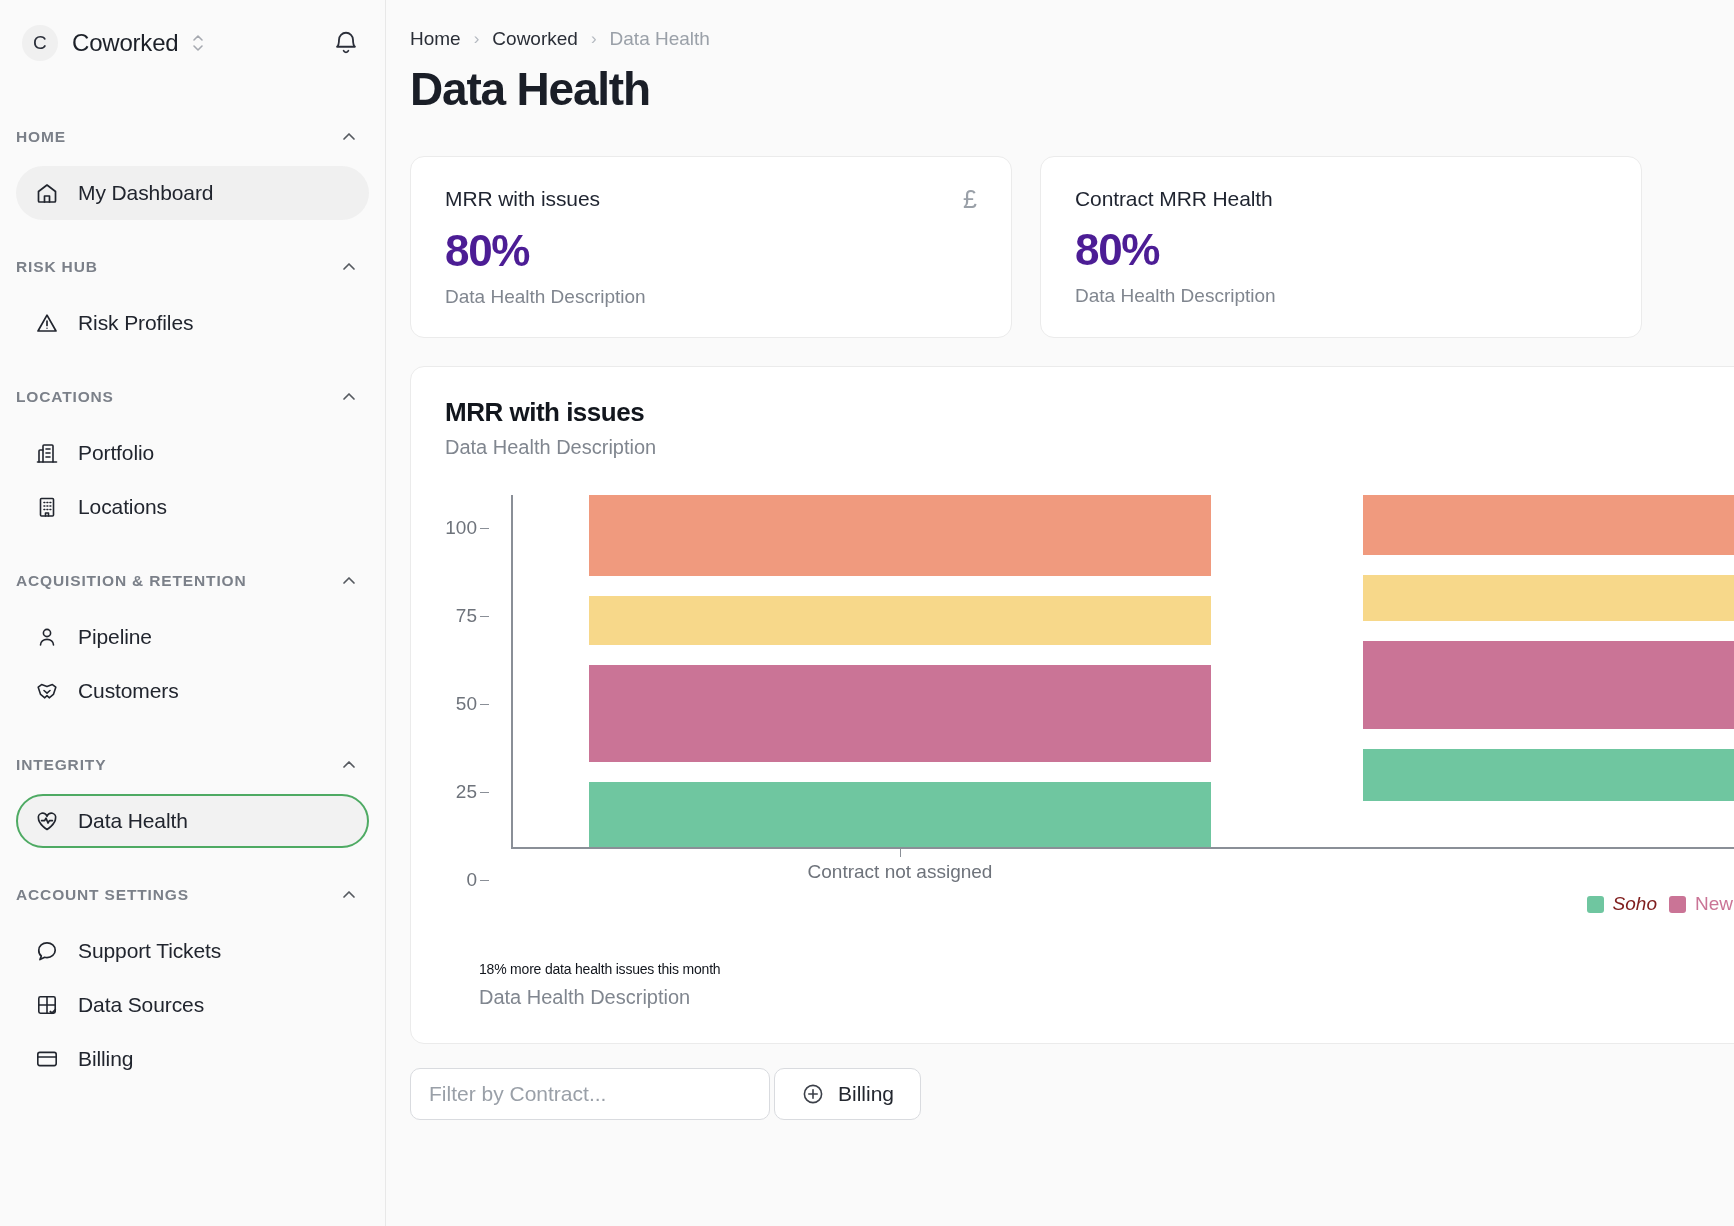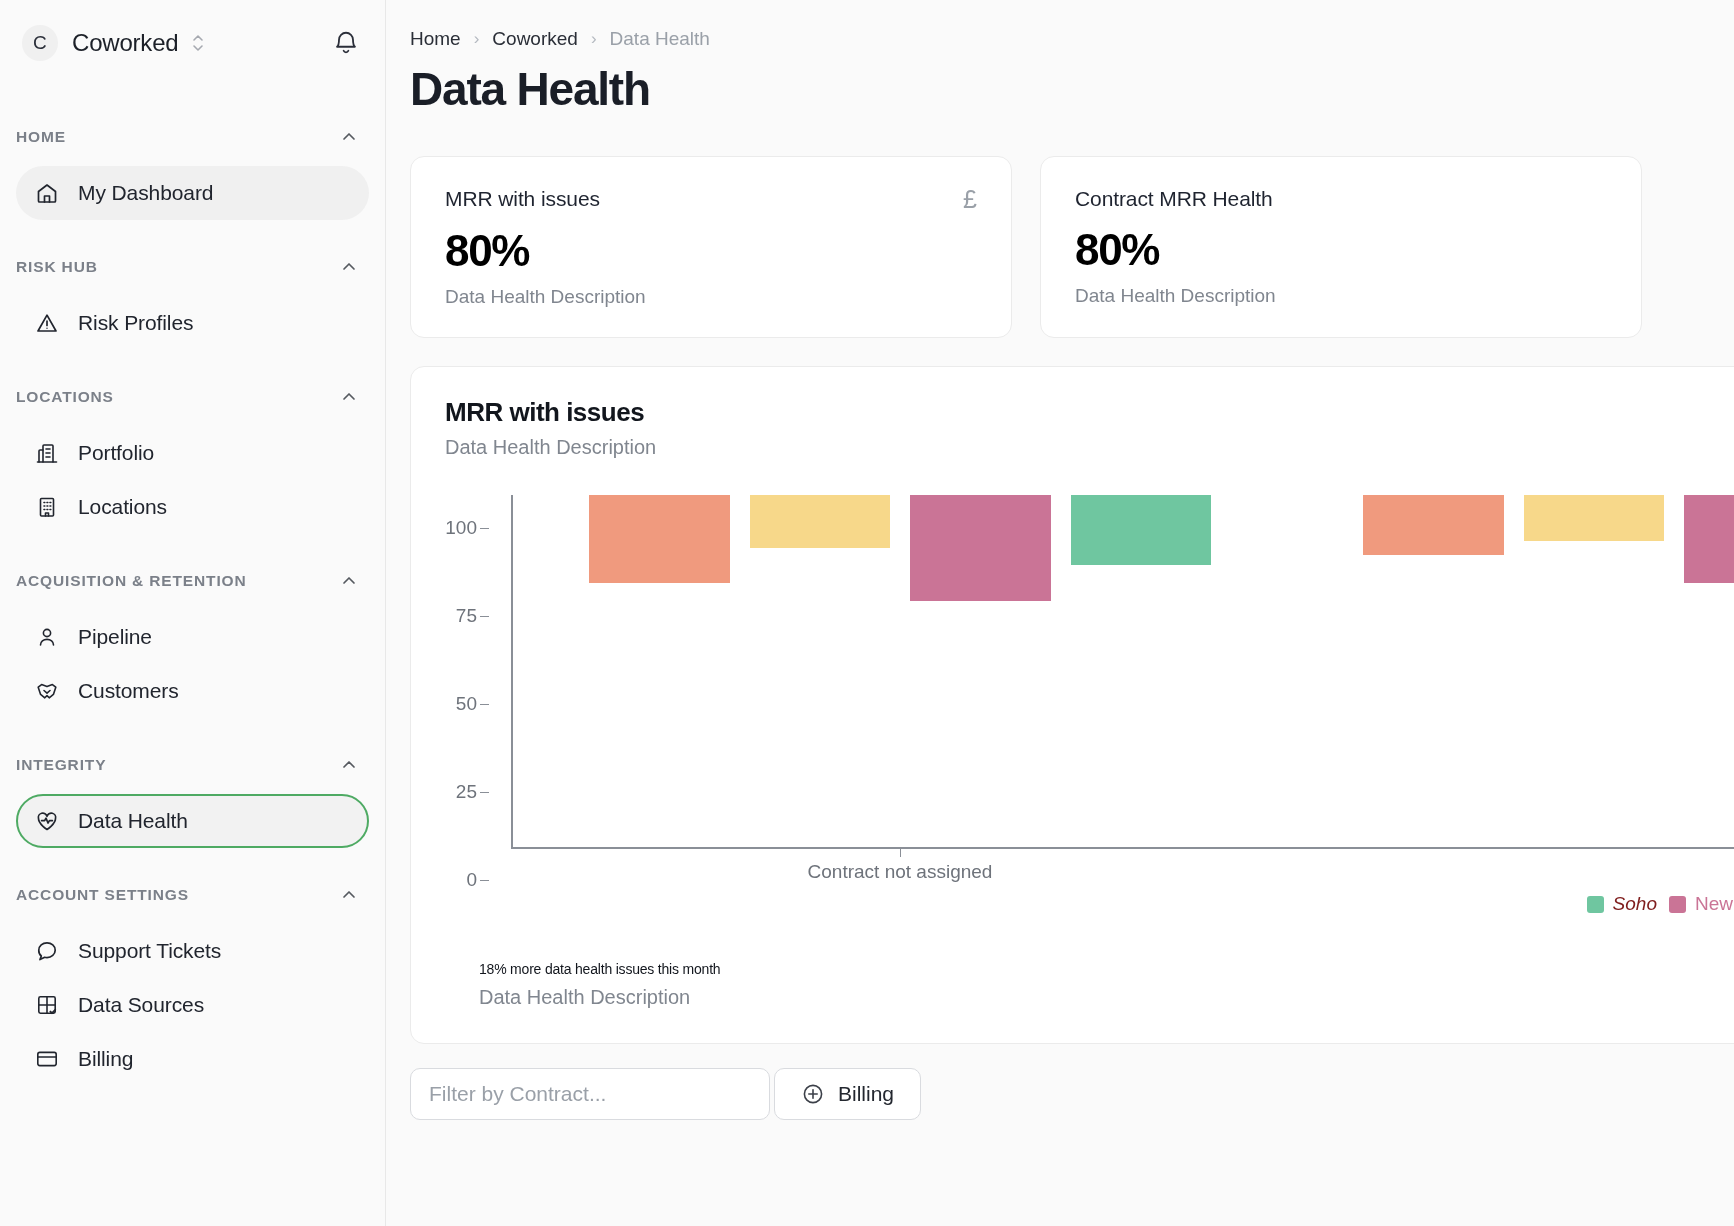--- a/index.html
+++ b/index.html
@@ -83,21 +83,21 @@
 
   .cards-row { display: flex; gap: 28px; padding: 40px 0 0 24px; }
   .card {
     background: #ffffff; border: 1px solid #ebebeb; border-radius: 14px;
     padding: 30px 34px 34px 34px;
   }
   .kpi-card { width: 602px; min-width: 602px; height: 182px; }
   .kpi-top { display: flex; align-items: flex-start; justify-content: space-between; }
   .kpi-label { font-size: 21px; color: #1f2430; letter-spacing: -.1px; }
   .kpi-icon { font-size: 25px; color: #9aa0a8; line-height: 1; }
-  .kpi-value { font-size: 44px; font-weight: 700; letter-spacing: -1.3px; color: #000000; margin-top: 14px; }
+  .kpi-value { font-size: 44px; font-weight: 700; letter-spacing: -1.3px; color: #4c1d95; margin-top: 14px; }
   .kpi-desc { font-size: 19px; color: #80868f; margin-top: 10px; }
 
   .chart-card {
     margin: 28px 0 0 24px;
     width: 1340px;
     height: 678px;
     position: relative;
   }
   .chart-title { font-size: 26px; font-weight: 700; letter-spacing: -.5px; color:#12161d; }
   .chart-sub { font-size: 20px; color: #80868f; margin-top: 8px; }
@@ -110,21 +110,21 @@
     position: absolute; right: 34px; transform: translateY(-50%);
     font-size: 19px; color: #6e737b; white-space: nowrap; margin-top: 33px;
   }
   .ytick .dash { position: absolute; right: -12px; top: 50%; width: 9px; height: 1px; background: #8a8f97; }
   .yline { position: absolute; left: 66px; top: 0; width: 1.5px; height: 352px; background: #8a8f97; }
   .xline { position: absolute; left: 66px; top: 352px; height: 1.5px; background: #8a8f97; }
   .bars {
     position: absolute; left: 67px; top: 0; height: 352px;
     display: flex; align-items: flex-end;
   }
-  .bar-slot { height: 352px; display: flex; flex-direction: row; position: relative; gap: 20px; }
+  .bar-slot { height: 352px; display: flex; flex-direction: column; position: relative; gap: 20px; }
   .seg { width: 100%; }
   .xtick { position: absolute; top: 352px; width: 1px; height: 10px; background: #8a8f97; }
   .xlabel {
     position: absolute; top: 366px; transform: translateX(-50%);
     font-size: 19px; color: #6e737b; white-space: nowrap;
   }
   .legend {
     position: absolute; right: -18px; top: 398px;
     display: flex; align-items: center; gap: 12px;
   }

